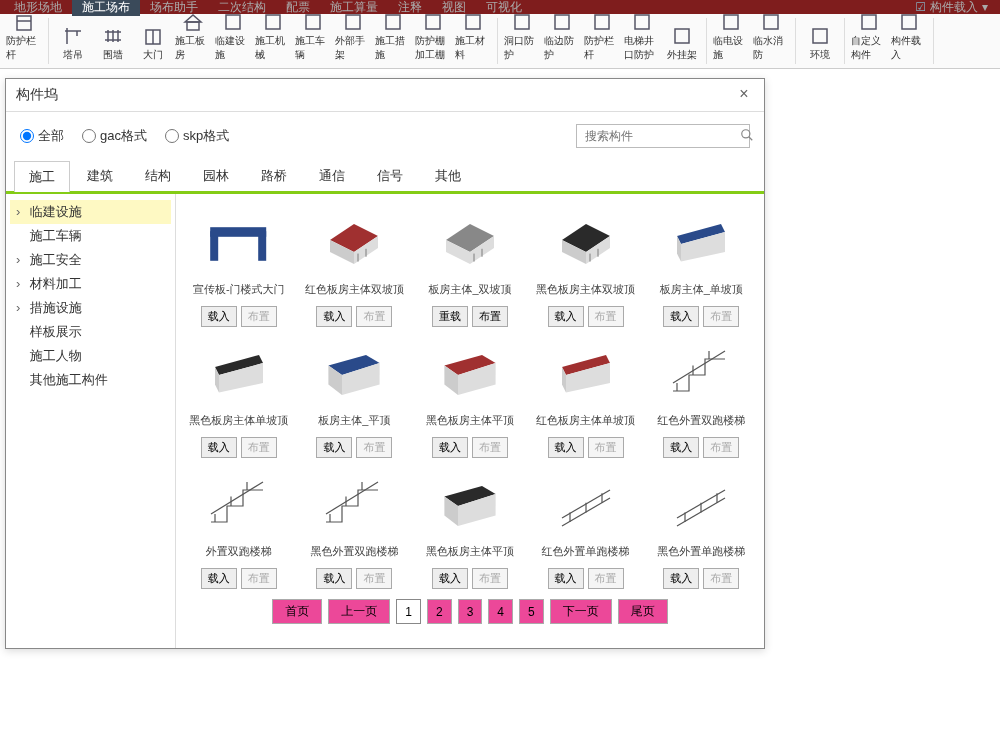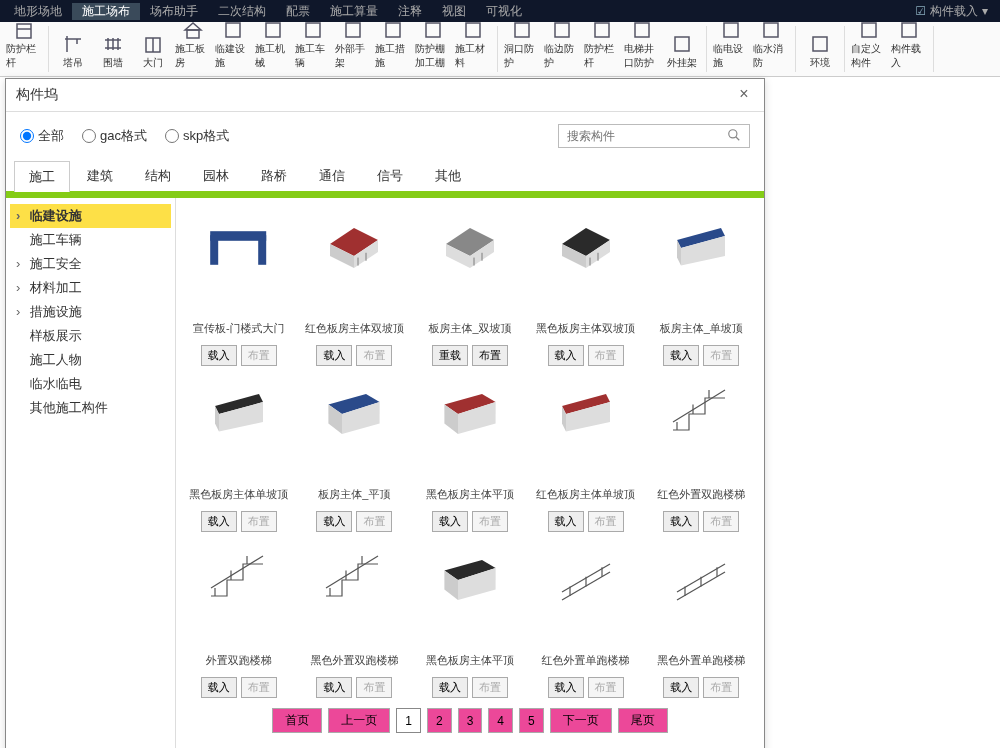--- a/index.html
+++ b/index.html
@@ -1,50 +1,50 @@
 <!DOCTYPE html>
 <html><head>
 <meta charset="utf-8">
 <style>
 * { box-sizing: border-box; margin: 0; padding: 0; }
 body { font-family: "Microsoft YaHei", Arial, sans-serif; font-size: 12px; background: #fff; color: #333; width: 1000px; }
-.topbar { background: #0f172a; color: #aaa; height: 22px; display: flex; align-items: center; padding: 0 4px; }
+.topbar { background: #7f1d1d; color: #aaa; height: 14px; display: flex; align-items: center; padding: 0 4px; }
 .topbar .menu-item { padding: 0 10px; font-size: 12px; cursor: pointer; }
 .topbar .menu-item.active { background: #3a4a5a; color: #fff; }
 .topbar .right { margin-left: auto; display: flex; align-items: center; gap: 4px; padding-right: 8px; }
 .ribbon { background: #fafafa; border-bottom: 1px solid #ccc; display: flex; padding: 4px 0; }
 .rgroup { display: flex; border-right: 1px solid #ddd; padding: 0 4px; }
 .rbtn { display: flex; flex-direction: column; align-items: center; justify-content: flex-end; width: 40px; height: 46px; cursor: pointer; font-size: 10px; color: #333; padding: 2px; }
 .rbtn .ico { width: 24px; height: 24px; display: flex; align-items: center; justify-content: center; }
 .rbtn svg { stroke: #556; fill: none; stroke-width: 1.5; }
 .dialog { position: absolute; left: 5px; top: 78px; width: 760px; border: 1px solid #888; background: #fff; box-shadow: 0 2px 8px rgba(0,0,0,0.15); }
 .dlg-title { display: flex; align-items: center; padding: 6px 10px; font-size: 14px; border-bottom: 1px solid #ddd; justify-content: center; }
 .dlg-title .close { margin-left: auto; font-size: 16px; cursor: pointer; color: #666; width: 20px; height: 20px; text-align: center; }
 .dlg-filter { display: flex; align-items: center; padding: 12px 14px; gap: 1px; }
 .radio-row { display: flex; gap: 18px; align-items: center; }
 .radio-row label { display: flex; align-items: center; gap: 4px; cursor: pointer; font-size: 13px; }
 .radio-row input { width: 14px; height: 14px; }
-.search-box { margin-left: auto; display: flex; align-items: center; border: 1px solid #bbb; width: 192px; height: 24px; padding: 0 8px; justify-content: center; }
+.search-box { margin-left: auto; display: flex; align-items: center; border: 1px solid #bbb; width: 174px; height: 24px; padding: 0 8px; }
 .search-box input { border: none; outline: none; flex: 1; font-size: 12px; color: #666; }
 .search-box .sicon { color: #888; }
-.tabs { display: flex; border-bottom: 7px solid #84cc16; padding: 0 8px; align-items: center; }
+.tabs { display: flex; border-bottom: 3px solid #84cc16; padding: 0 8px; align-items: center; }
 .tab { padding: 6px 14px; border: 1px solid transparent; border-bottom: none; cursor: pointer; font-size: 13px; margin-right: 2px; }
 .tab.active { border-color: #ccc; background: #fff; position: relative; top: 1px; }
 .dlg-body { display: flex; }
 .tree { width: 170px; border-right: 1px solid #ddd; padding: 6px 4px; }
 .tree-item { padding: 3px 6px; cursor: pointer; font-size: 13px; white-space: nowrap; }
-.tree-item.sel { background: #fde047; font-weight: bold; }
+.tree-item.sel { background: #fef9c3; }
 .tree-item .arrow { display: inline-block; width: 10px; color: #666; }
 .tree-item.noarrow .arrow { visibility: hidden; }
 .grid { flex: 1; padding: 10px 8px; }
 .cards { display: grid; grid-template-columns: repeat(5, 1fr); gap: 8px 6px; }
 .card { display: flex; flex-direction: column; align-items: center; }
 .thumb { width: 98px; height: 72px; display: flex; align-items: center; justify-content: center; cursor: pointer; }
 .thumb svg { width: 80px; height: 60px; }
-.cname { font-size: 11px; color: #444; text-align: left; min-height: 28px; display: flex; align-items: center; justify-content: center; line-height: 1.2; margin-top: 35px; }
+.cname { font-size: 11px; color: #444; text-align: left; min-height: 28px; display: flex; align-items: center; justify-content: center; line-height: 1.2; }
 .cbtns { display: flex; gap: 4px; margin-top: 2px; }
 .cbtns button { font-size: 11px; padding: 2px 6px; border: 1px solid #aaa; background: #eee; cursor: pointer; }
 .cbtns button.dis { color: #aaa; background: #f5f5f5; }
 .pager { display: flex; justify-content: center; gap: 6px; padding: 10px 0 14px; }
 .pager button { padding: 3px 12px; border: 1px solid #aaa; background: #ec4899; font-size: 12px; cursor: pointer; }
 .pager button.num { padding: 3px 8px; }
 .pager button.active { background: #fff; border-color: #888; }
 </style>
 </head>
 <body>
@@ -310,21 +310,20 @@
     </div>
   <div class="dlg-body">
     <div class="tree" id="tree">
         <div class="tree-item sel"><span class="arrow">›</span> <span>临建设施</span></div>
         <div class="tree-item noarrow"><span class="arrow">›</span> <span>施工车辆</span></div>
         <div class="tree-item"><span class="arrow">›</span> <span>施工安全</span></div>
         <div class="tree-item"><span class="arrow">›</span> <span>材料加工</span></div>
         <div class="tree-item"><span class="arrow">›</span> <span>措施设施</span></div>
         <div class="tree-item noarrow"><span class="arrow">›</span> <span>样板展示</span></div>
         <div class="tree-item noarrow"><span class="arrow">›</span> <span>施工人物</span></div>
-        <div class="tree-item noarrow"><span class="arrow">›</span> <span>临水临电</span></div>
         <div class="tree-item noarrow"><span class="arrow">›</span> <span>其他施工构件</span></div>
       </div>
     <div class="grid">
       <div class="cards" id="cards">
           <div class="card">
             <div class="thumb">
               <svg viewBox="0 0 100 70" stroke="#2a4a8a" fill="#2a4a8a" stroke-width="2">
                 <rect x="15" y="25" width="8" height="35"></rect>
                 <rect x="75" y="25" width="8" height="35"></rect>
                 <rect x="15" y="20" width="68" height="10"></rect>

